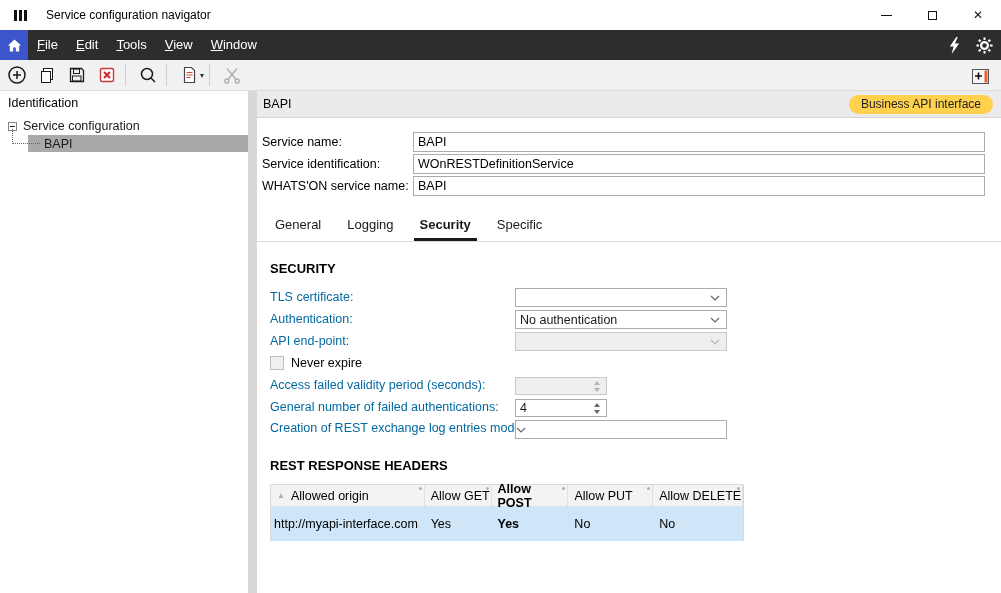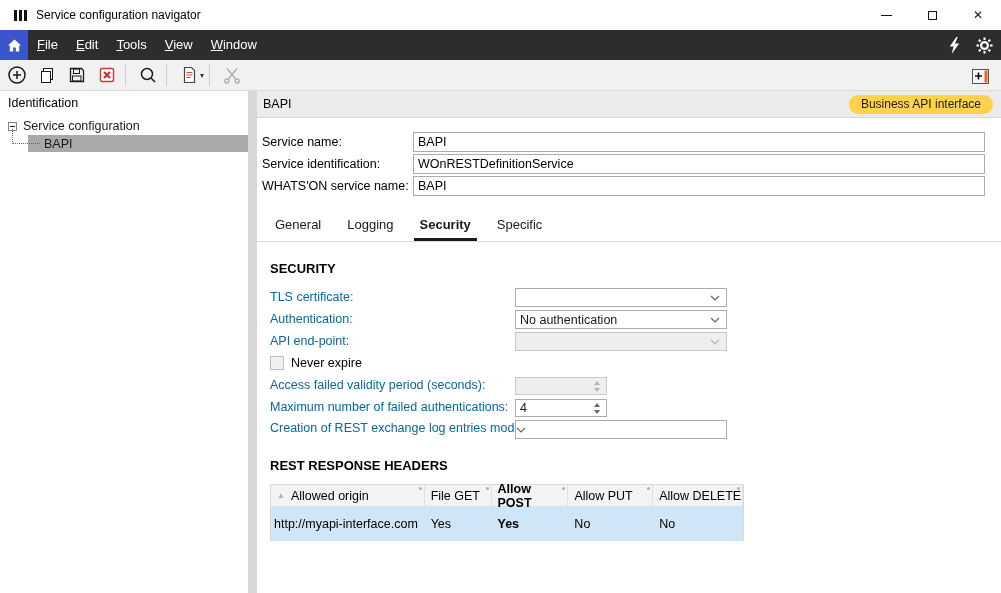--- a/index.html
+++ b/index.html
@@ -3,21 +3,21 @@
 <meta charset="utf-8">
 <style>
   * { margin:0; padding:0; box-sizing:border-box; }
   html,body { width:1001px; height:593px; }
   body { font-family:"Liberation Sans", sans-serif; background:#fff; position:relative; overflow:hidden; color:#1a1a1a; }
 
   
   .titlebar { position:absolute; left:0; top:0; width:1001px; height:30px; background:#fff; display:flex; align-items:center; }
   .app-logo { display:flex; gap:2px; margin-left:14px; }
   .app-logo i { display:block; width:3px; height:11px; background:#111; }
-  .title-text { font-size:12px; color:#000; margin-left:9px;text-align:right; }
+  .title-text { font-size:12px; color:#000; margin-left:19px;text-align:right; }
   .win-controls { position:absolute; right:0; top:0; height:30px; display:flex; }
   .win-btn { width:46px; height:30px; display:flex; align-items:center; justify-content:center; cursor:pointer; }
   .min-glyph { width:11px; height:1px; background:#111; }
   .max-glyph { width:9px; height:9px; border:1px solid #111; }
   .close-glyph { font-size:12px; color:#111; }
 
   
   .menubar { position:absolute; left:0; top:30px; width:1001px; height:30px; background:#2d2d2d; display:flex; align-items:center; }
   .home-btn { width:28px; height:30px; background:#3c55cc; display:flex; align-items:center; justify-content:center; cursor:pointer; }
   .menu-item { display:inline-block; color:#fff; font-size:13px; padding:0 9px; line-height:30px; cursor:pointer; }
@@ -277,21 +277,21 @@
 
   <div class="s-label" style="top:285px">Access failed validity period (seconds):</div>
   <div class="spin disabled" style="top:286px">
     <span></span>
     <div class="spin-arrows">
         <div class="tri-up"></div>
         <div class="tri-dn"></div>
       </div>
   </div>
 
-  <div class="s-label" style="top:307px">Maximum number of failed authentications:</div>
+  <div class="s-label" style="top:307px">General number of failed authentications:</div>
   <div class="spin" style="top:308px">
     <span>4</span>
     <div class="spin-arrows">
         <div class="tri-up"></div>
         <div class="tri-dn"></div>
       </div>
   </div>
 
   <div class="s-label" style="top:328px">Creation of REST exchange log entries mode:</div>
   <div class="combo" style="top:329px">
@@ -303,21 +303,21 @@
   <div class="section-heading" style="top:367px">REST RESPONSE HEADERS</div>
 
   <div class="cors-table">
     <div class="t-head">
       <div class="t-hc c0">
         <span class="sort-arrow">▲</span>
         <span>Allowed origin</span>
         <span class="hdr-dot"></span>
       </div>
       <div class="t-hc c1">
-          <span>File GET</span>
+          <span>Allow GET</span>
           <span class="hdr-dot"></span>
         </div>
       <div class="t-hc c2">
           <span>Allow POST</span>
           <span class="hdr-dot"></span>
         </div>
       <div class="t-hc c3">
           <span>Allow PUT</span>
           <span class="hdr-dot"></span>
         </div>

